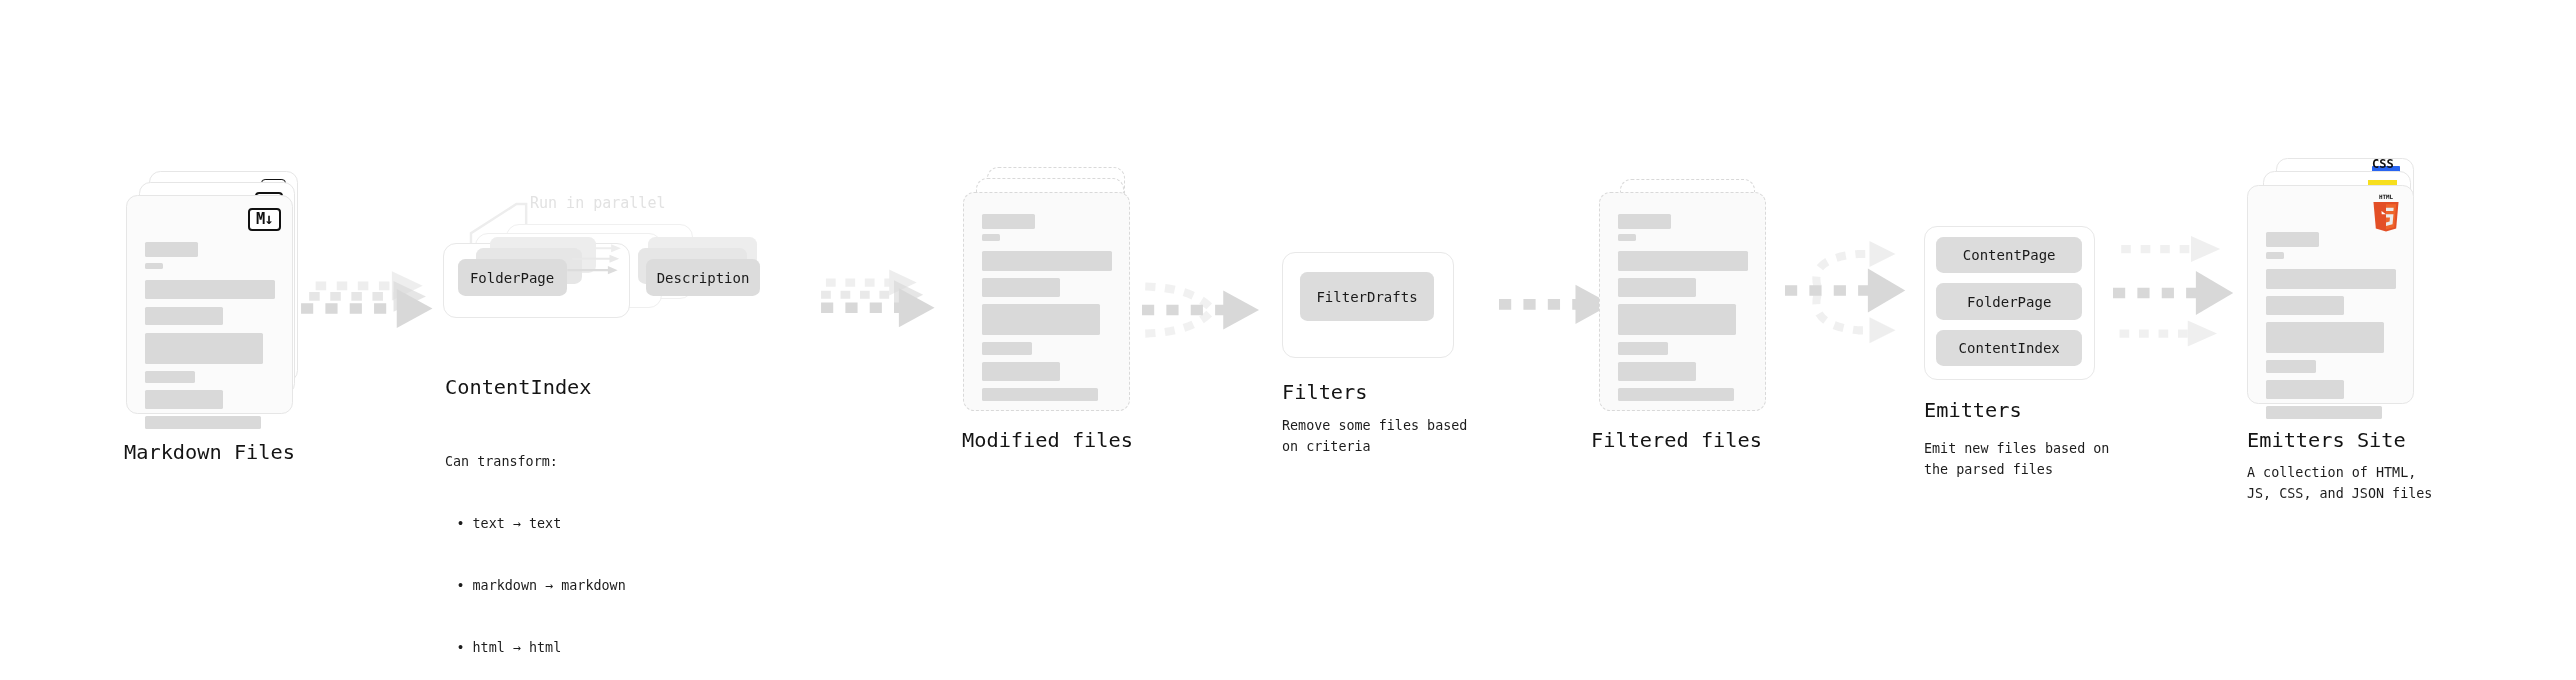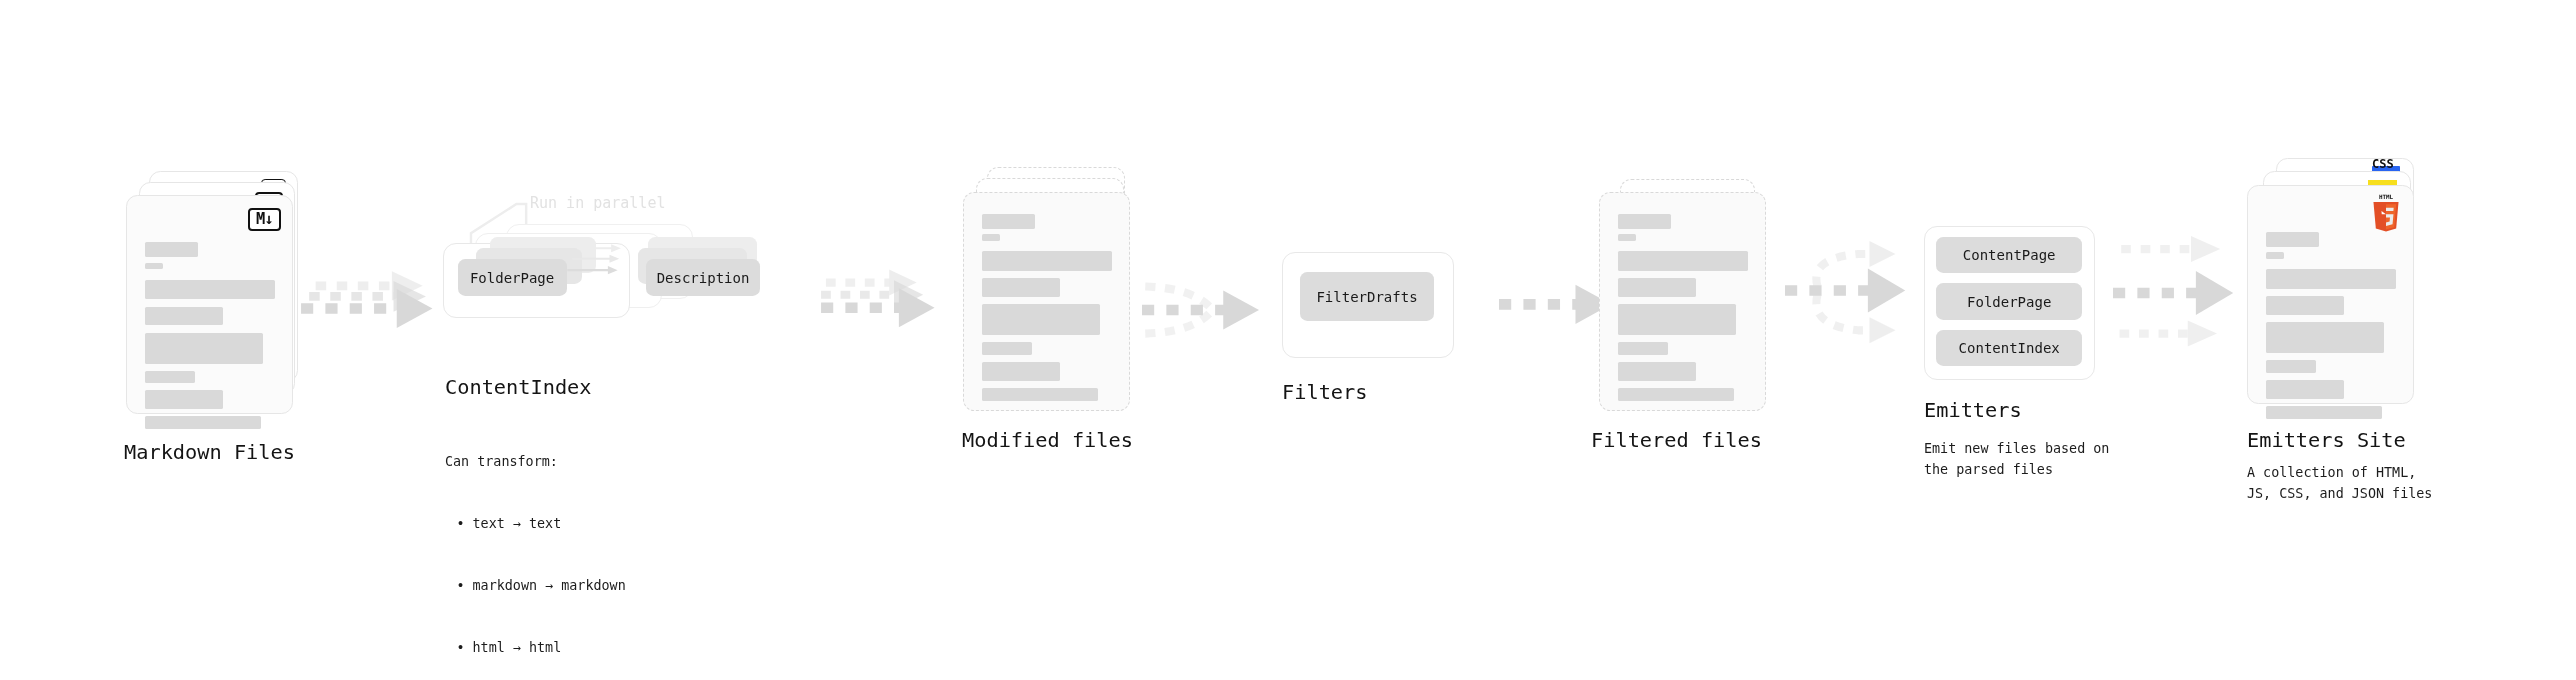--- a/index.html
+++ b/index.html
@@ -202,20 +202,22 @@
       <path d="M0 37 H104" stroke="#d8d8d8" stroke-width="13" stroke-dasharray="15 15" fill="none"></path>
       <polygon class="ar" points="100,13 144,37 100,61"></polygon>
     </g>
   </svg>
 
   <div class="node" style="left:1282px;top:252px;">
     <div class="group" style="left:0;top:0;width:172px;height:106px;"></div>
     <div class="chip" style="left:18px;top:20.3px;width:134px;height:49px;">FilterDrafts</div>
   </div>
   <div class="title" style="left:1282px;top:380px;">Filters</div>
+  <div class="sub" style="left:1282px;top:416px;">Remove some files based
+on criteria</div>
 
   <svg class="node" style="left:1499px;top:284px;" width="118" height="57" viewBox="0 0 145 70">
     <path d="M0 25 H98" stroke="#d8d8d8" stroke-width="13" stroke-dasharray="15 15" fill="none"></path>
     <polygon class="ar" points="94,1 138,25 94,49"></polygon>
   </svg>
 
   <div class="node" style="left:1599px;top:179px;">
     <div class="card dashed" style="left:21px;top:0px;width:135px;height:202px;background:#ffffff;"></div>
     <div class="card dashed" style="left:0px;top:13px;width:167px;height:219px;">
       <div class="card-body" style="padding:21px 18px 0 18px;">

